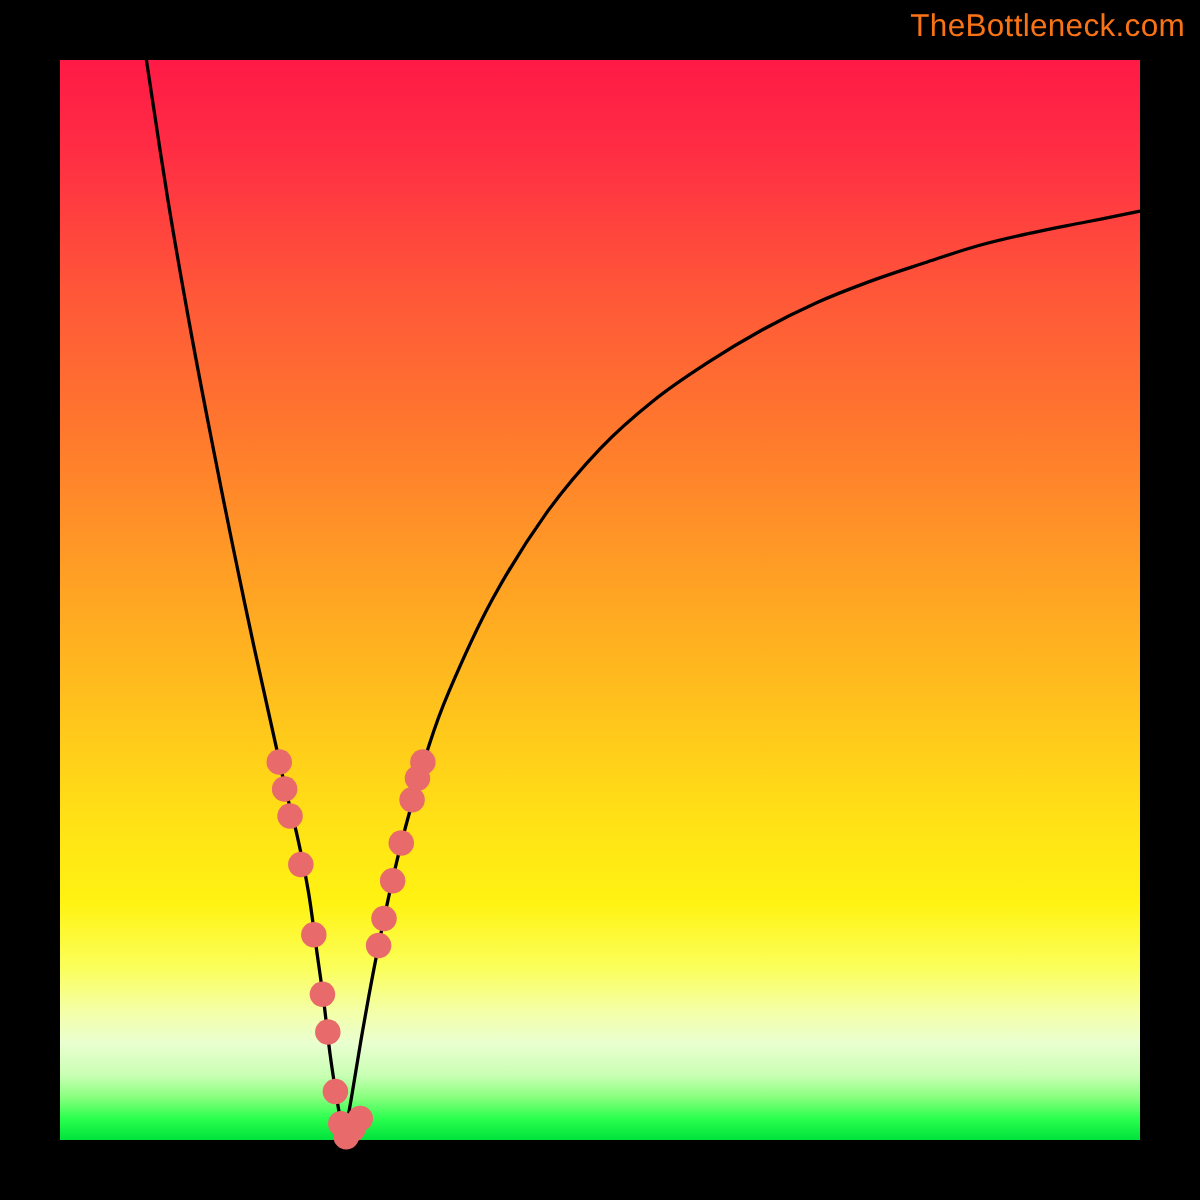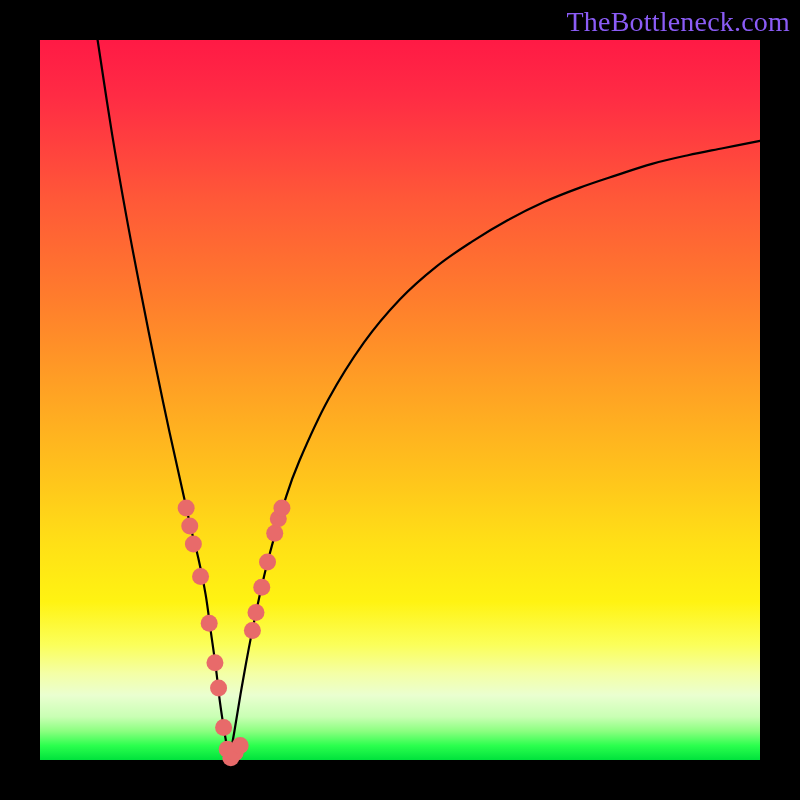--- a/index.html
+++ b/index.html
@@ -41,26 +41,25 @@
       #c9ffb4 94%,
       #8bff80 96%,
       #2bff4e 98%,
       #00e23c 100%
     );
   }
   .watermark {
     position: absolute;
     top: 6px;
     right: 10px;
-    color: #8b5cf6;
-    font-size: 28px;
+    color: #f97316;
+    font-size: 21px;
     font-weight: 400;
     letter-spacing: 0.2px;
     user-select: none;
-    font-family: Liberation Serif, serif;
   }
   svg.curves {
     position: absolute;
     left: 0;
     top: 0;
     width: 720px;
     height: 720px;
     overflow: visible;
   }
 </style>

